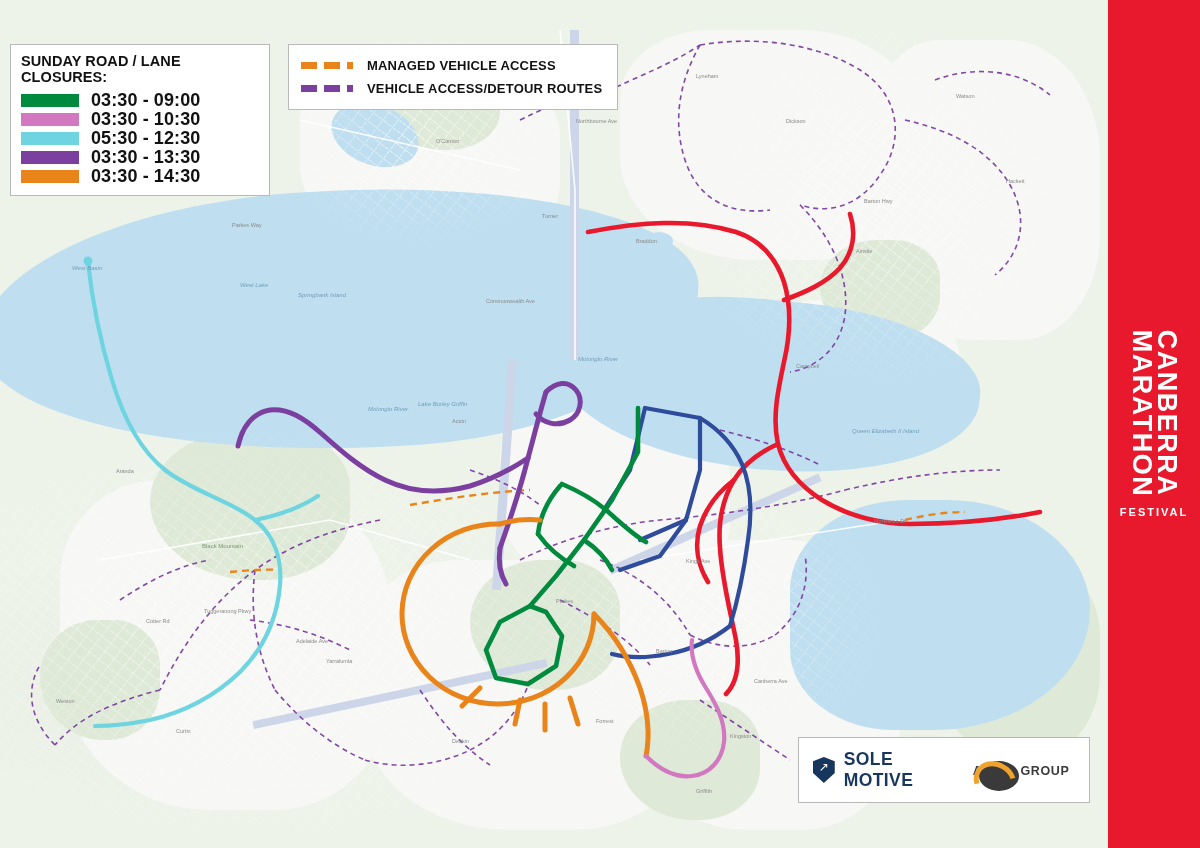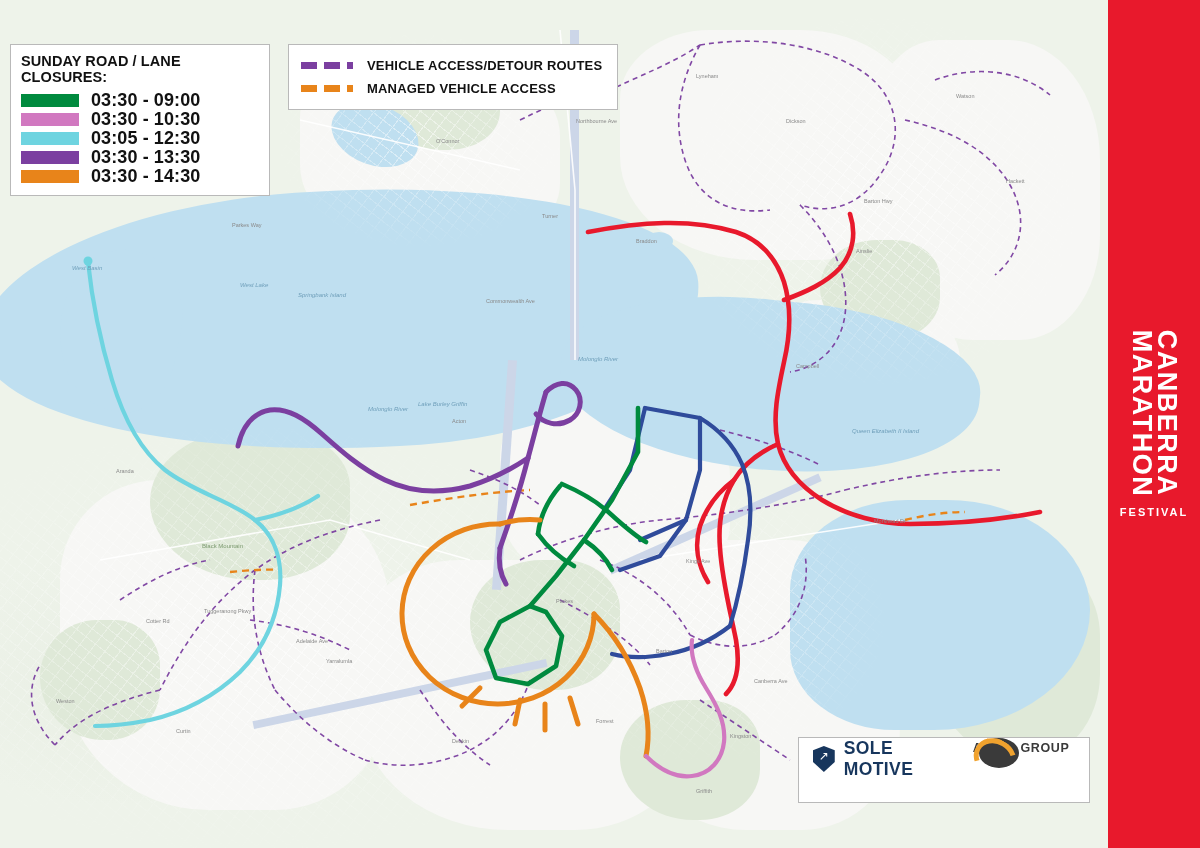--- a/index.html
+++ b/index.html
@@ -228,21 +228,21 @@
   }
 
   
   #sponsor-box {
     position: absolute;
     left: 798px; top: 737px;
     width: 292px; height: 66px;
     background: #ffffff;
     border: 1px solid #b9b9b9;
     display: flex;
-    align-items: flex-start;
+    align-items: center;
     box-sizing: border-box;
   }
   #sole-motive {
     display: flex;
     align-items: center;
     gap: 9px;
     padding-left: 14px;
     flex: 1;
   }
   .sm-shield {
@@ -506,40 +506,40 @@
     <div class="legend-row">
       <span class="legend-swatch" style="background:#008a3e;"></span>
       <span class="legend-label">03:30 - 09:00</span>
     </div>
     <div class="legend-row">
       <span class="legend-swatch" style="background:#d178c0;"></span>
       <span class="legend-label">03:30 - 10:30</span>
     </div>
     <div class="legend-row">
       <span class="legend-swatch" style="background:#6ed4e0;"></span>
-      <span class="legend-label">03:05 - 12:30</span>
+      <span class="legend-label">05:30 - 12:30</span>
     </div>
     <div class="legend-row">
       <span class="legend-swatch" style="background:#7b3fa0;"></span>
       <span class="legend-label">03:30 - 13:30</span>
     </div>
     <div class="legend-row">
       <span class="legend-swatch" style="background:#e8841a;"></span>
       <span class="legend-label">03:30 - 14:30</span>
     </div>
   </div>
 
   <div id="route-legend">
     <div class="rl-row">
+      <span class="dash-sample dash-orange"></span>
+      <span class="rl-label">MANAGED VEHICLE ACCESS</span>
+    </div>
+    <div class="rl-row">
       <span class="dash-sample dash-purple"></span>
       <span class="rl-label">VEHICLE ACCESS/DETOUR ROUTES</span>
-    </div>
-    <div class="rl-row">
-      <span class="dash-sample dash-orange"></span>
-      <span class="rl-label">MANAGED VEHICLE ACCESS</span>
     </div>
   </div>
 
   <div id="sponsor-box">
     <div id="sole-motive">
       <span class="sm-shield"></span>
       <span id="sm-text">SOLE MOTIVE</span>
     </div>
     <div id="altus">
       <span class="altus-mark">

